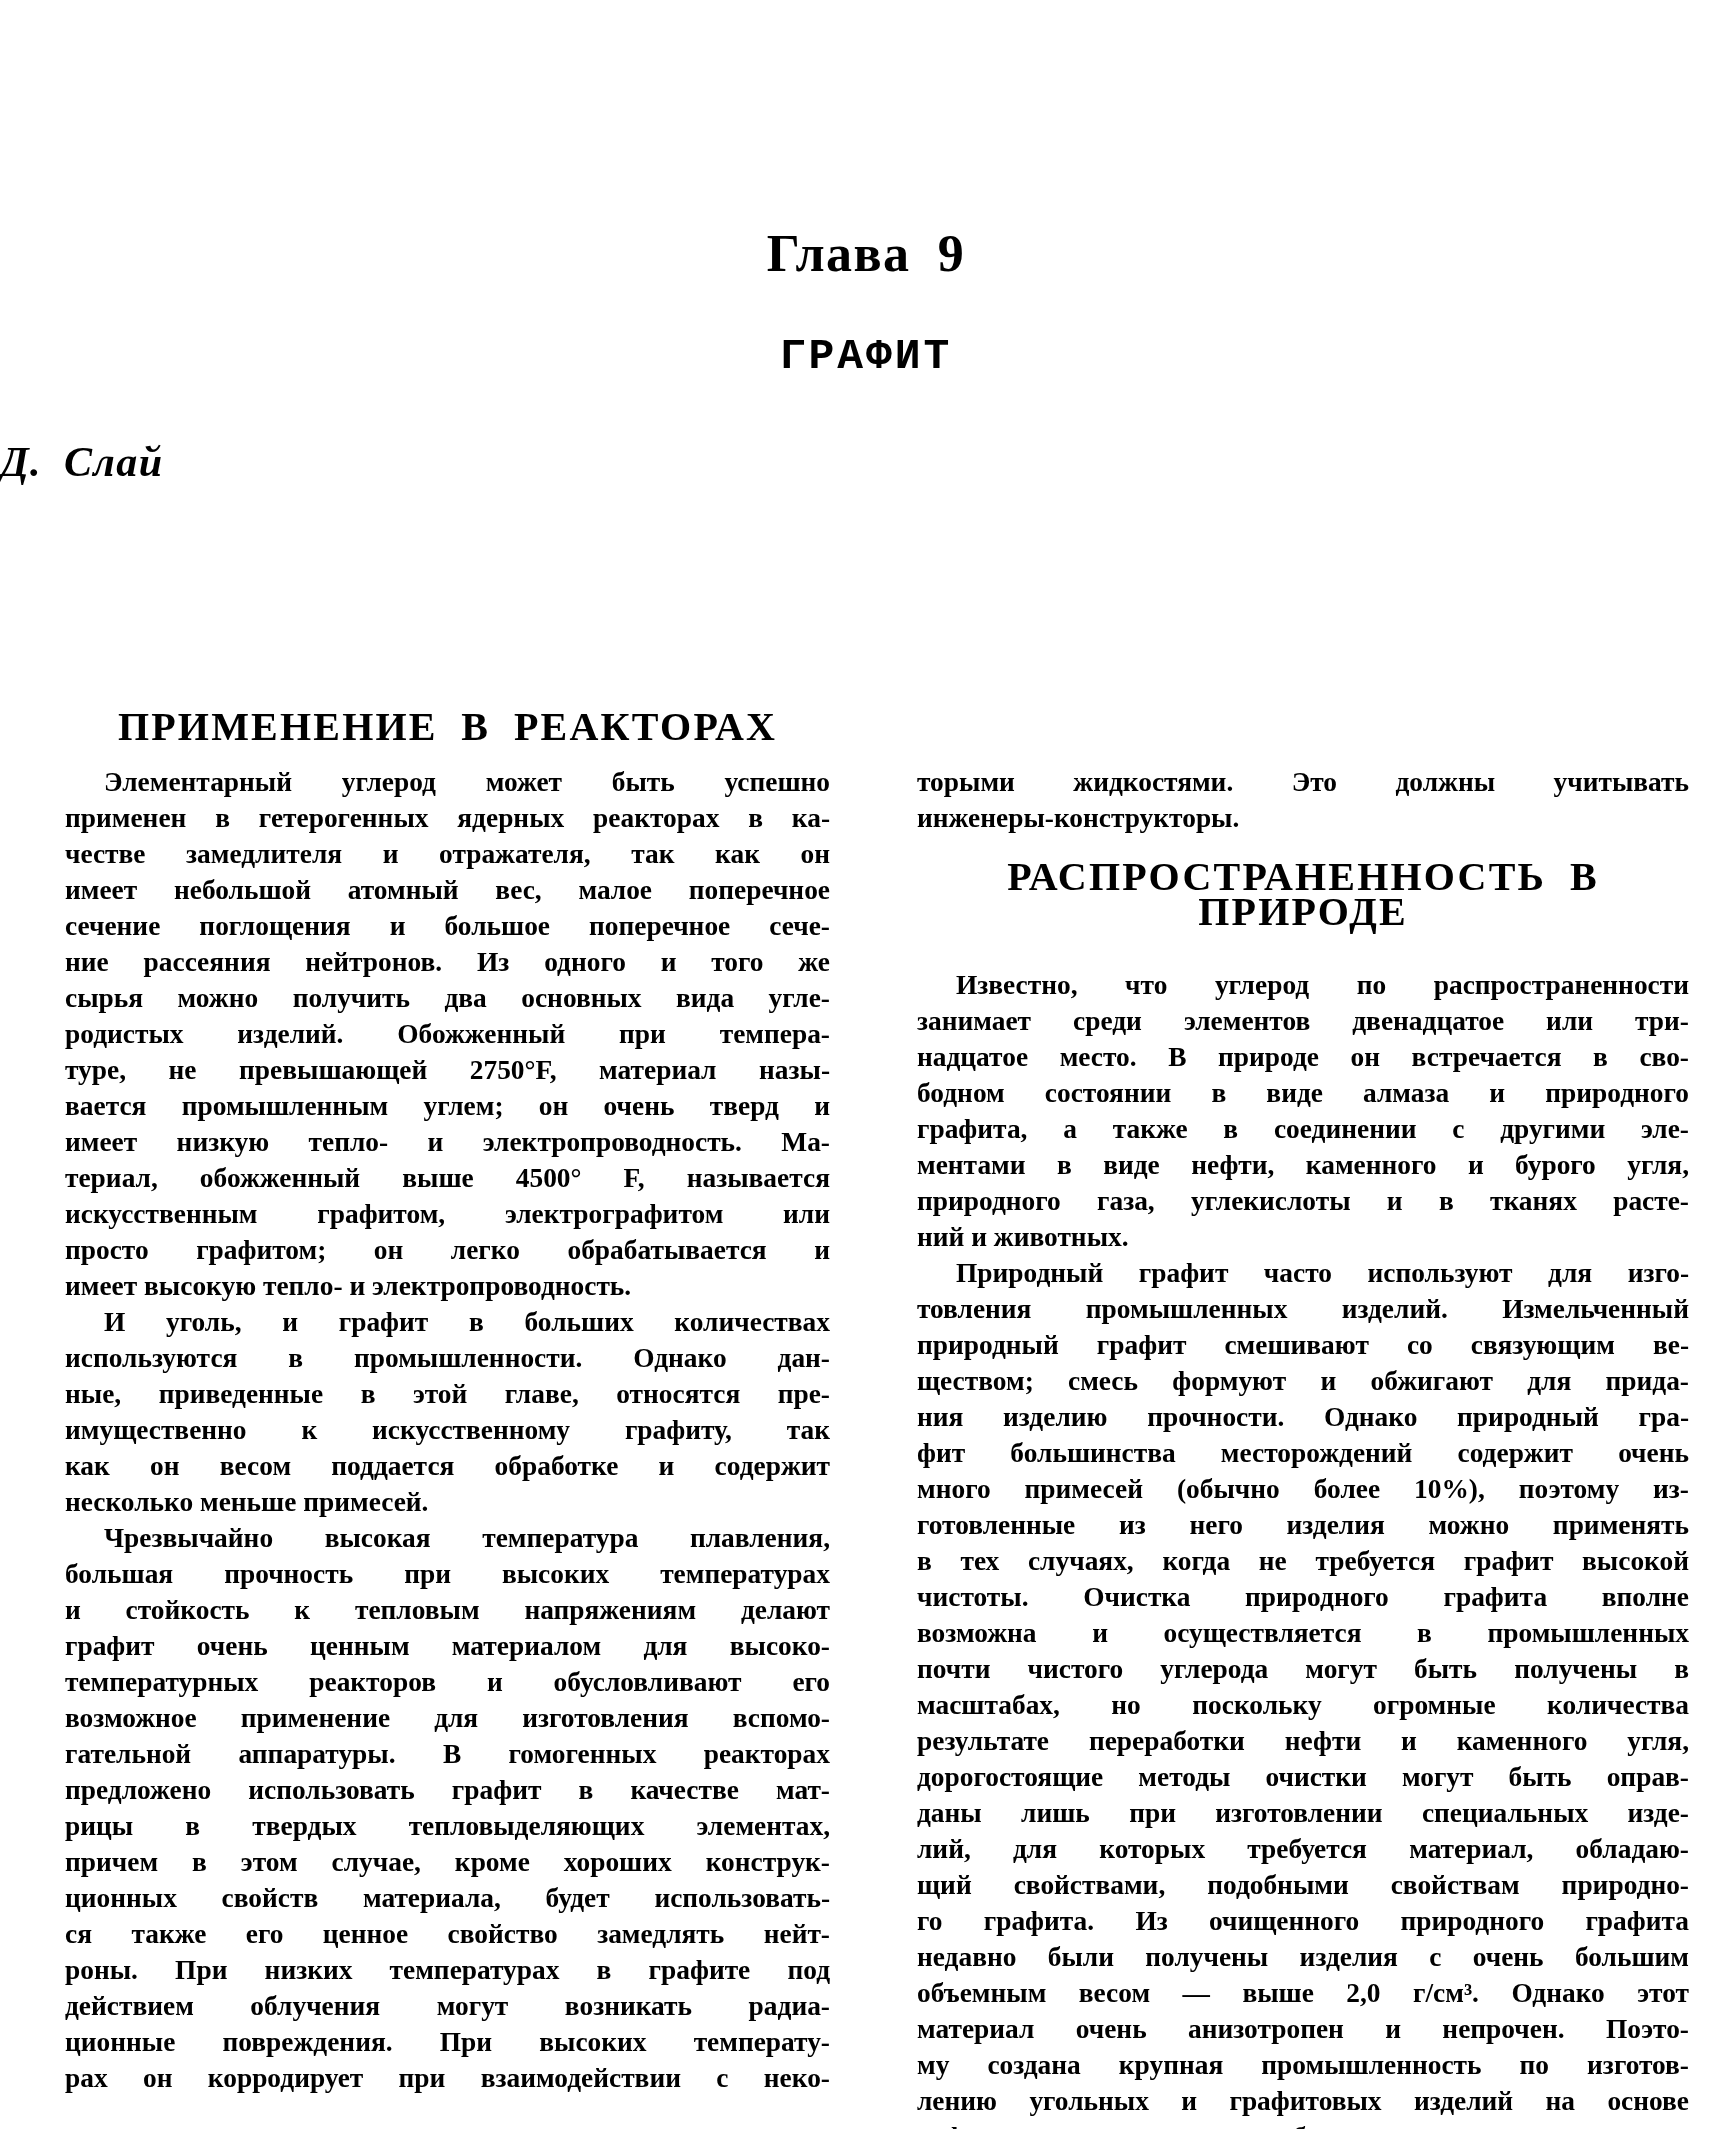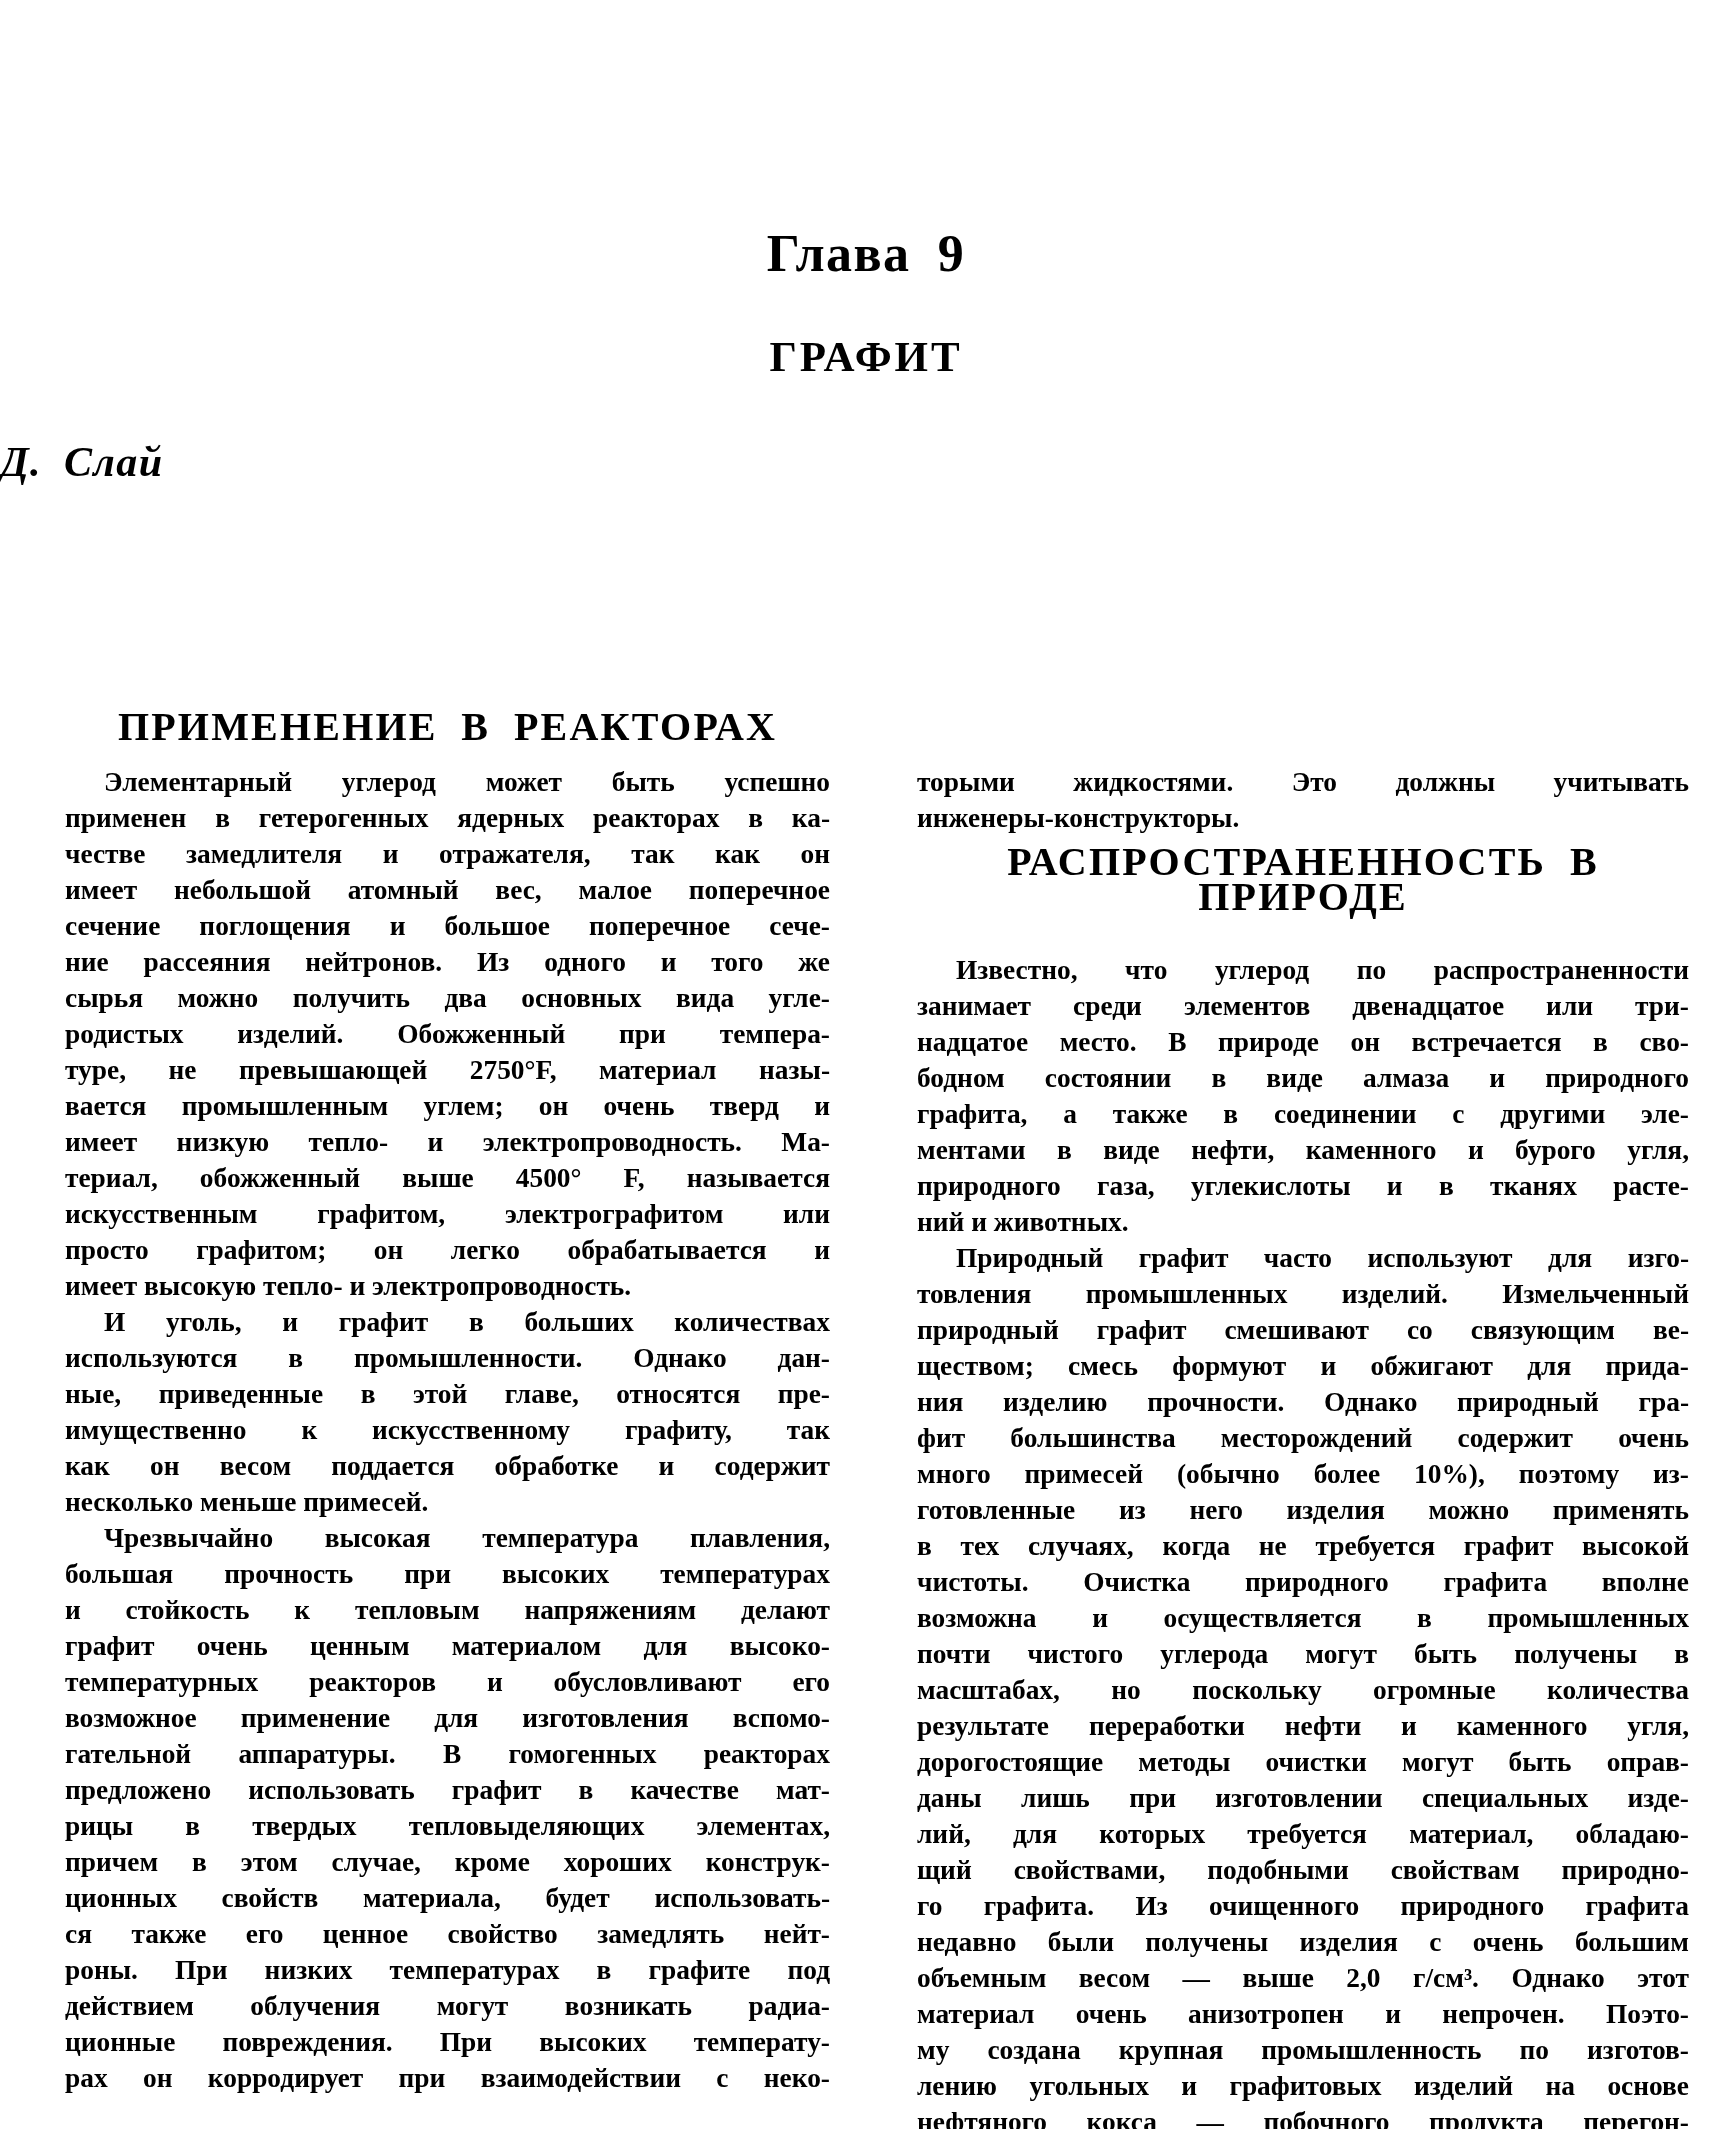--- a/index.html
+++ b/index.html
@@ -26,20 +26,21 @@
   }
   .book-title {
     position: absolute;
     top: 331px; left: 0;
     width: 100%;
     text-align: center;
     font-size: 43px;
     line-height: 51px;
     font-weight: bold;
     letter-spacing: 2.9px;
+    font-family: Liberation Mono, monospace;
   }
   .author {
     position: absolute;
     top: 437px; left: 0;
     width: 100%;
     text-align: left;
     font-size: 42px;
     line-height: 51px;
     font-style: italic;
     letter-spacing: 1.4px;
@@ -59,21 +60,21 @@
   .col-heading {
     margin: 0 0 20px 0;
     text-align: center;
     font-size: 40px;
     line-height: 35px;
     font-weight: bold;
     letter-spacing: 2.2px;
     word-spacing: 11.5px;
   }
   .col-right .col-heading {
-    margin-top: 8px;
+    margin-top: 23px;
     margin-bottom: 38px;
   }
   .para { margin: 0; padding: 0; }
   .line {
     font-size: 27.4px;
     line-height: 36px;
     height: 36px;
     text-align: justify;
     text-align-last: justify;
     overflow: visible;

